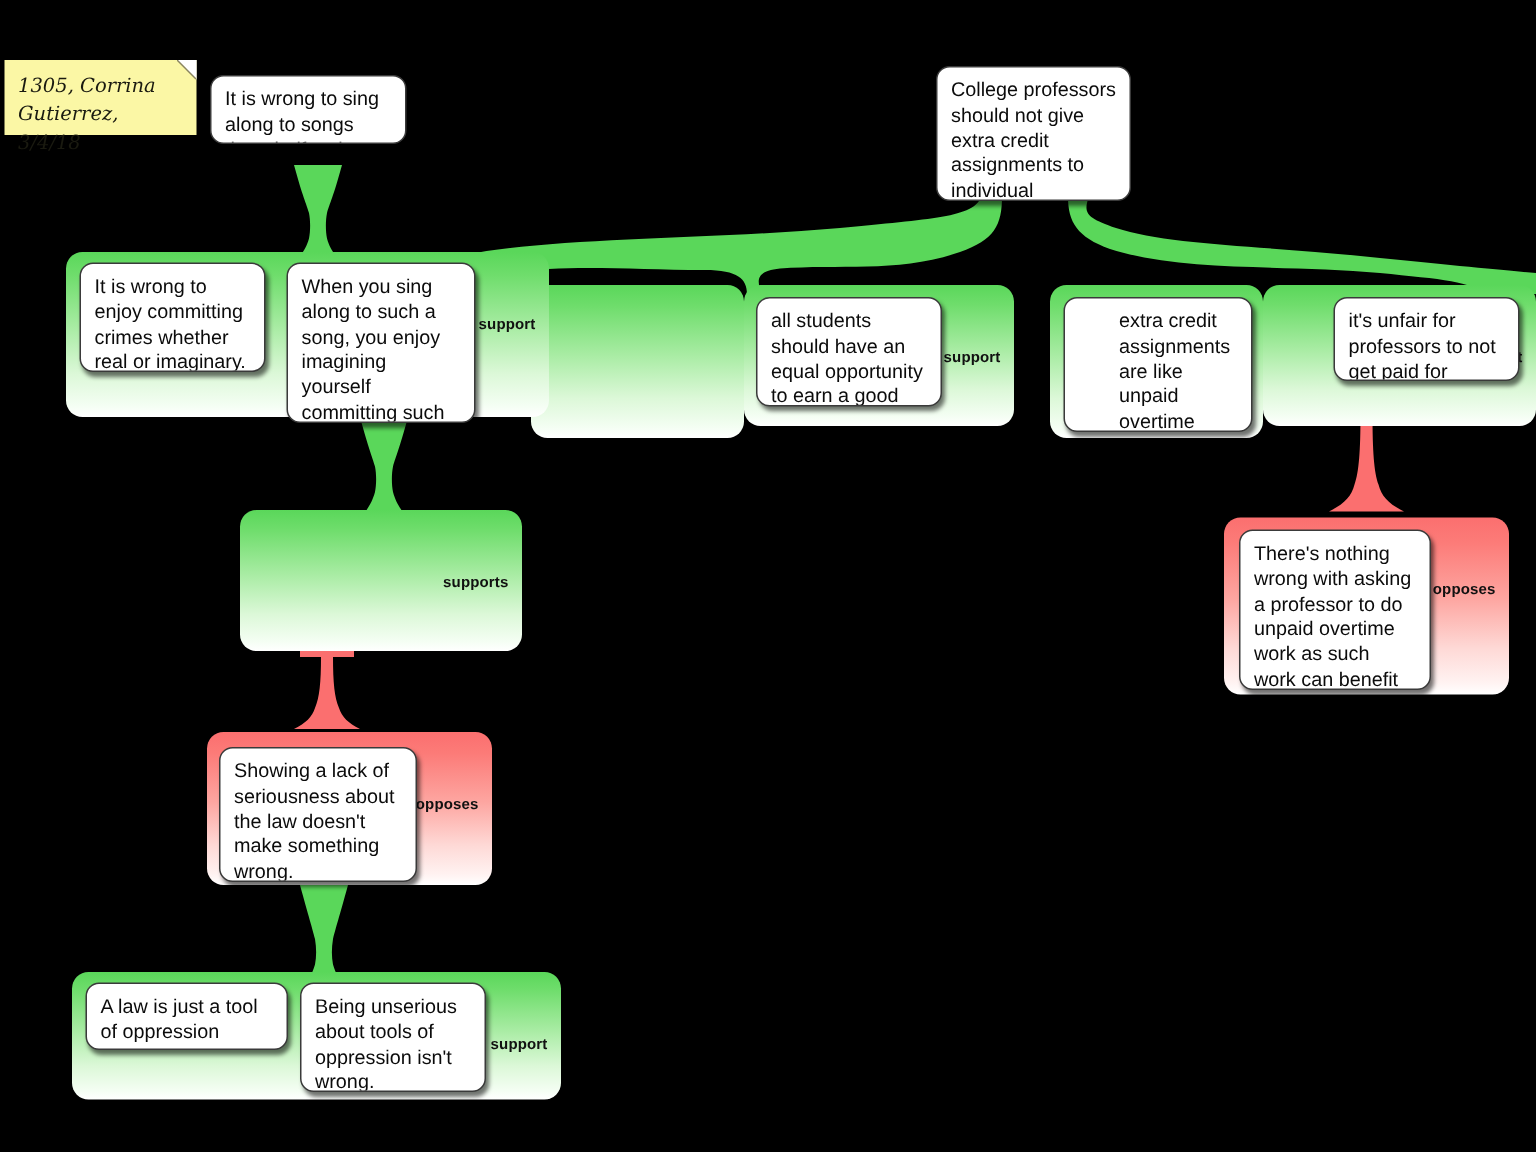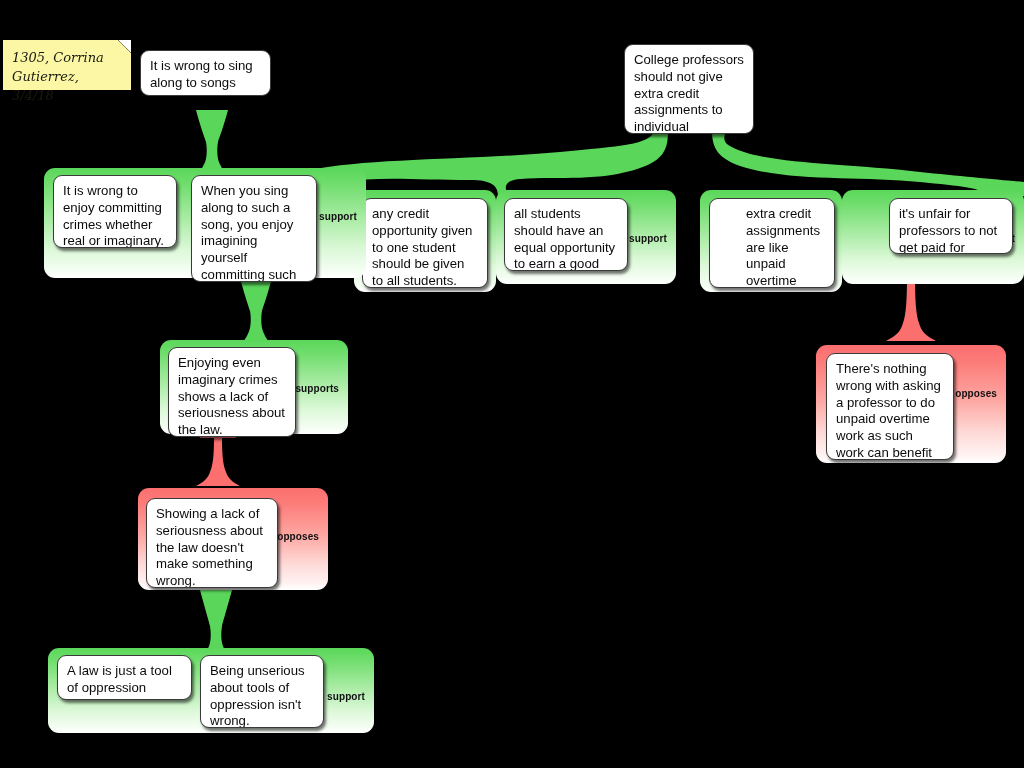--- a/index.html
+++ b/index.html
@@ -136,23 +136,20 @@
 
   <div class="group support" style="left:496px;top:190px;width:180px;height:94px;">
     <span class="group-label">support</span>
   </div>
   <div class="card" style="left:504px;top:198px;width:124px;height:73px;">
     <span>all students should have an equal opportunity to earn a good grade.</span>
   </div>
 
   <div class="group support" style="left:354px;top:190px;width:142px;height:102px;">
   </div>
-  <div class="card" style="left:362px;top:198px;width:126px;height:90px;">
-    <span>any credit opportunity given to one student should be given to all students.</span>
-  </div>
 
   <div class="group support" style="left:842px;top:190px;width:182px;height:94px;">
     <span class="group-label">support</span>
   </div>
   <div class="card" style="left:849px;top:198px;width:124px;height:56px;margin-left:40px;">
     <span>it's unfair for professors to not get paid for overtime work.</span>
   </div>
 
   <div class="group support" style="left:700px;top:190px;width:142px;height:102px;">
   </div>
@@ -165,23 +162,20 @@
   </div>
   <div class="card" style="left:53px;top:175px;width:124px;height:73px;">
     <span>It is wrong to enjoy committing crimes whether real or imaginary.</span>
   </div>
   <div class="card" style="left:191px;top:175px;width:126px;height:107px;">
     <span>When you sing along to such a song, you enjoy imagining yourself committing such crimes.</span>
   </div>
 
   <div class="group support" style="left:160px;top:340px;width:188px;height:94px;">
     <span class="group-label">supports</span>
-  </div>
-  <div class="card" style="left:168px;top:347px;width:128px;height:90px;">
-    <span>Enjoying even imaginary crimes shows a lack of seriousness about the law.</span>
   </div>
 
   <div class="group oppose" style="left:138px;top:488px;width:190px;height:102px;">
     <span class="group-label">opposes</span>
   </div>
   <div class="card" style="left:146px;top:498px;width:132px;height:90px;">
     <span>Showing a lack of seriousness about the law doesn't make something wrong.</span>
   </div>
 
   <div class="group support" style="left:48px;top:648px;width:326px;height:85px;">

